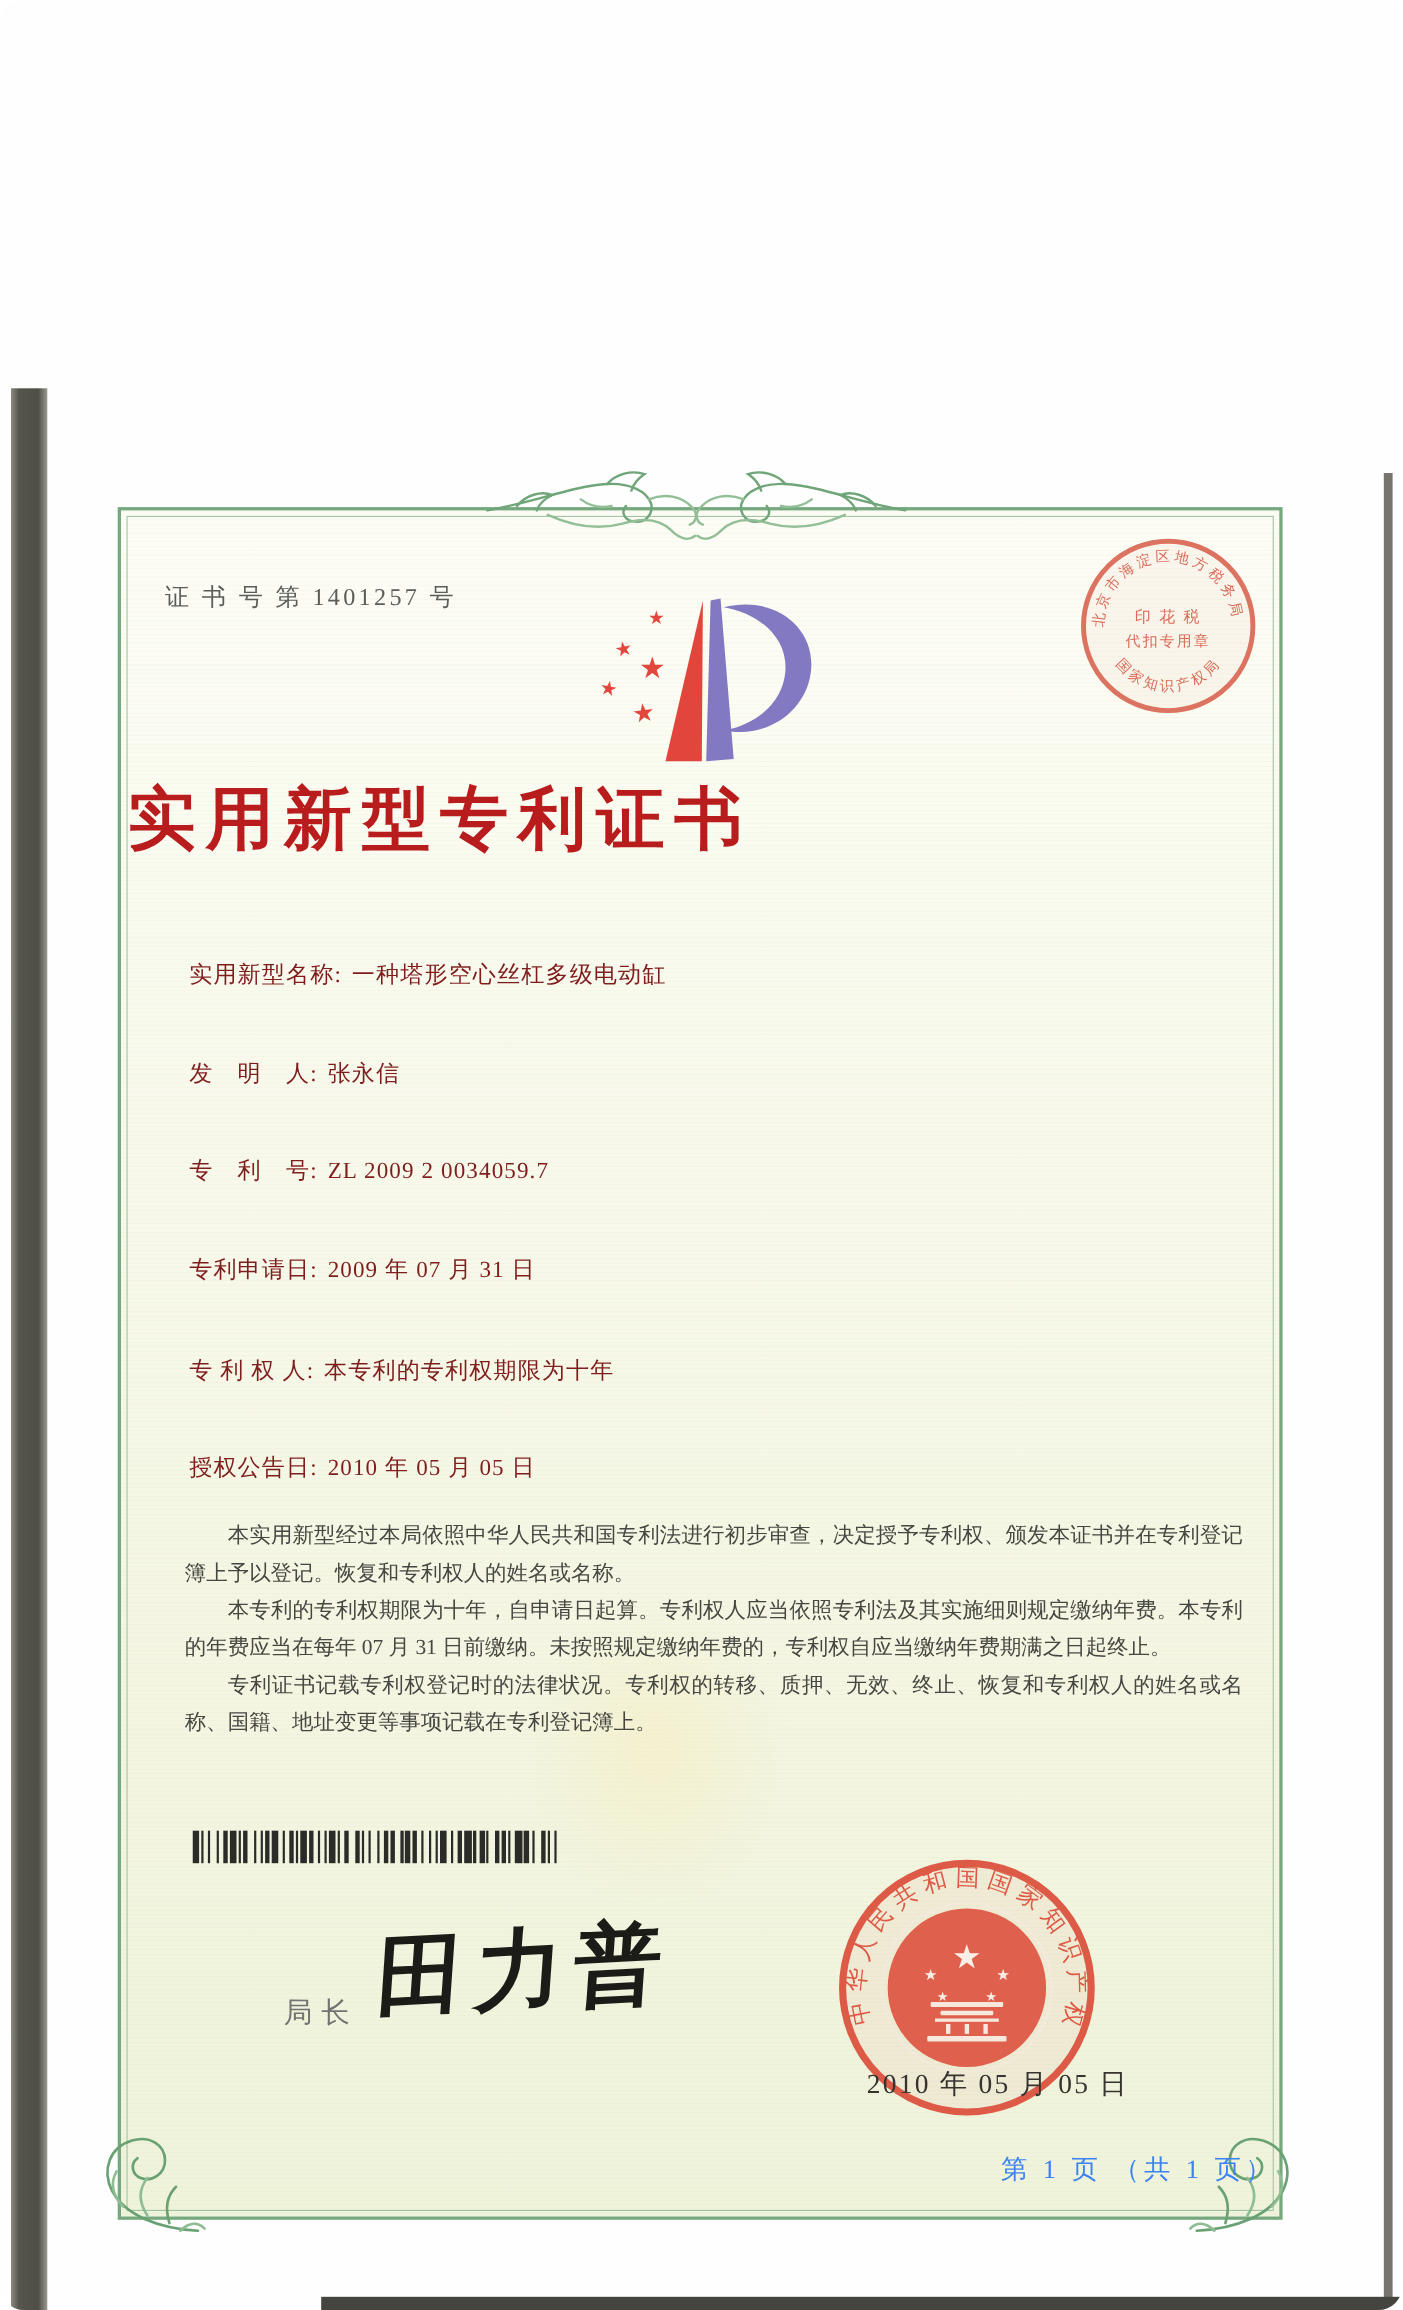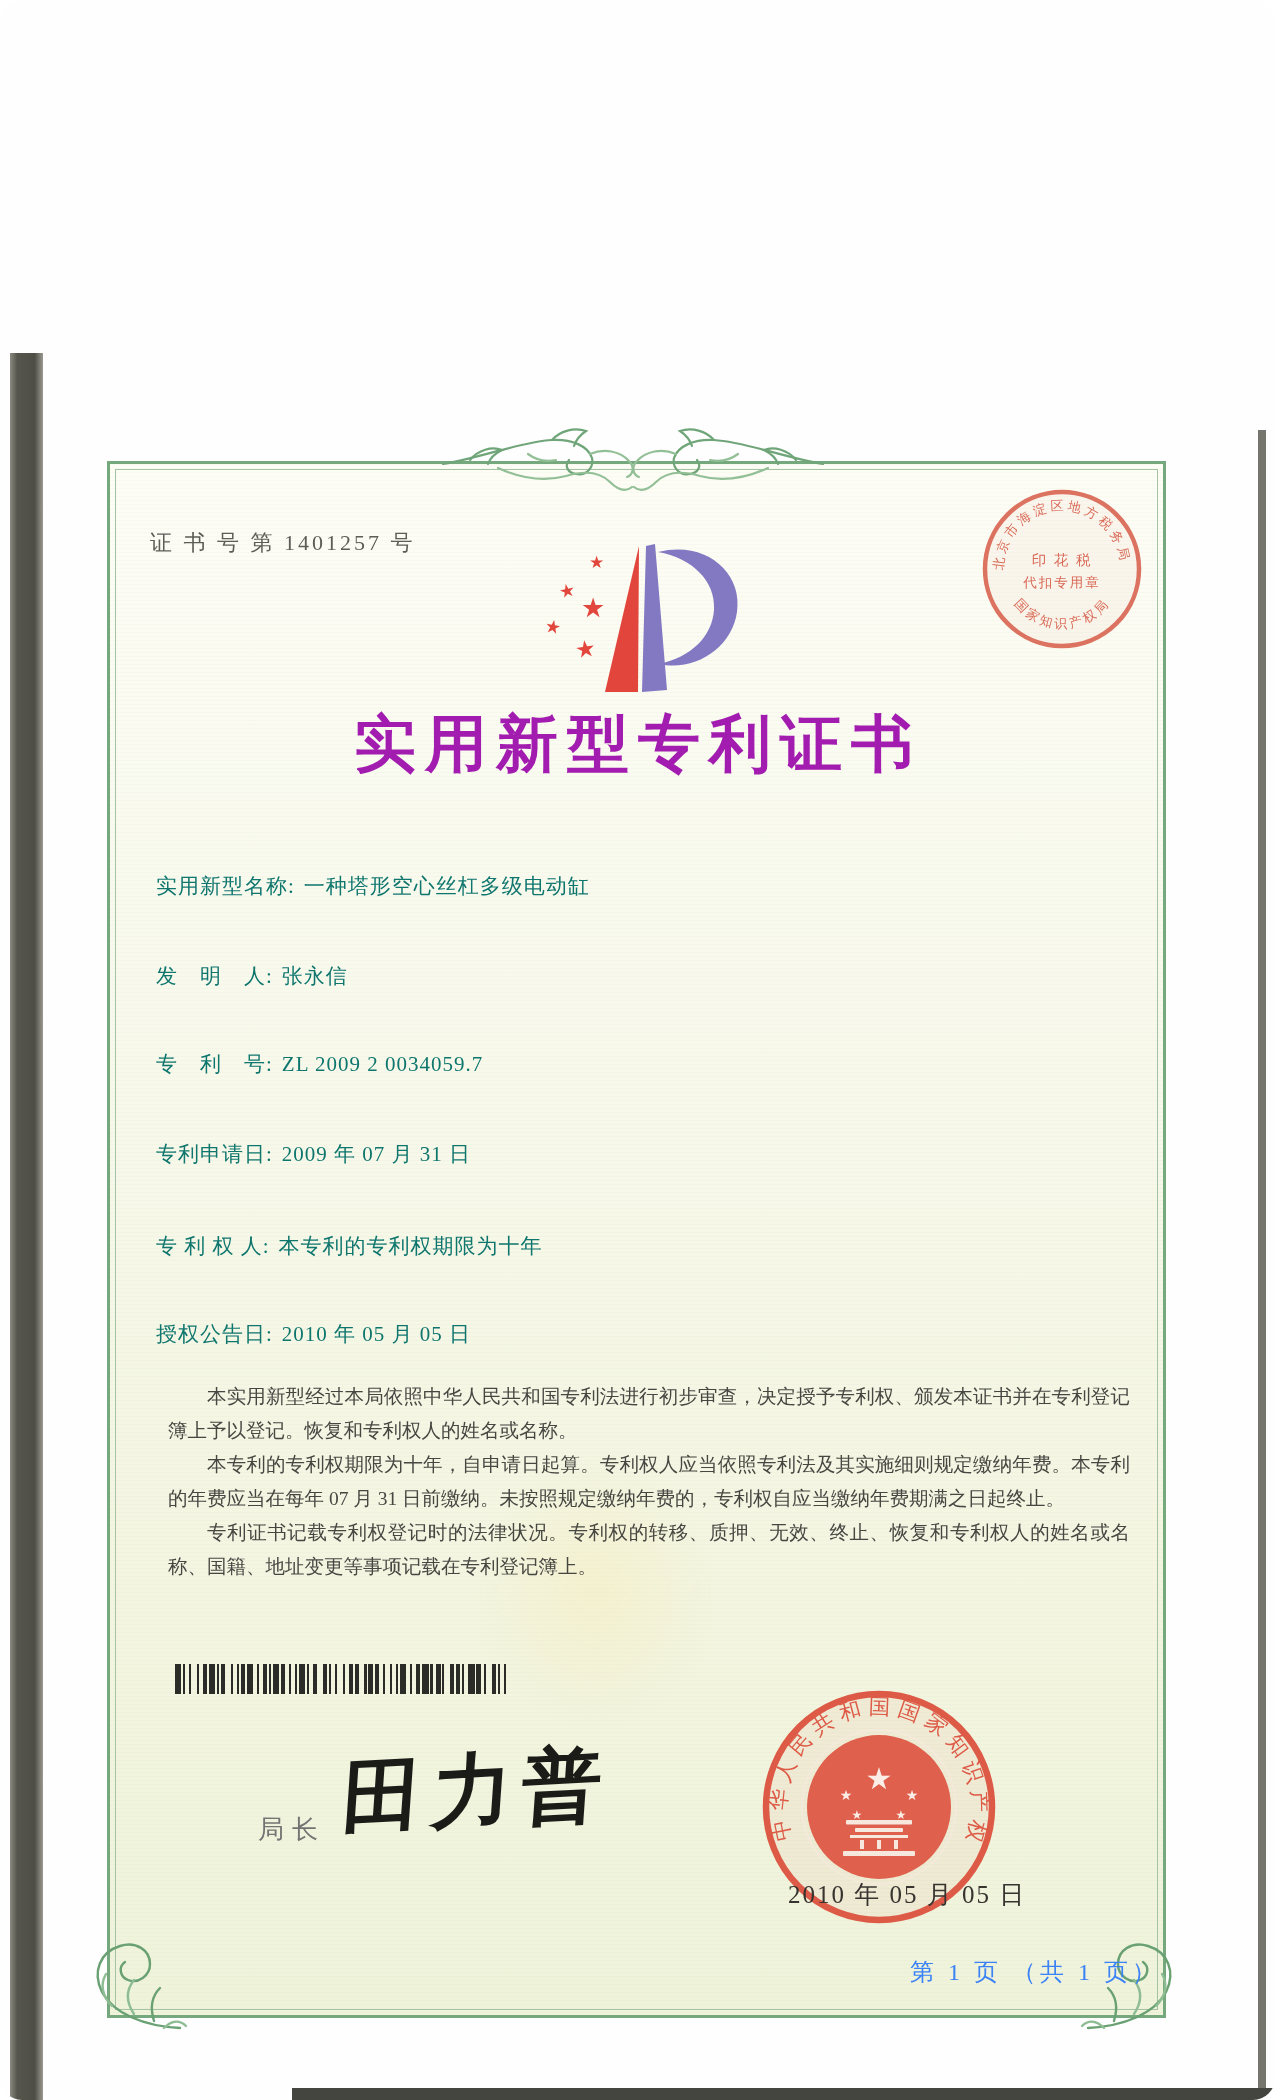--- a/index.html
+++ b/index.html
@@ -20,25 +20,25 @@
   .blotch{position:absolute;left:430px;top:1400px;width:330px;height:380px;border-radius:50%;
     background:radial-gradient(closest-side,rgba(246,235,185,.45),rgba(246,235,185,0) 72%);filter:blur(6px);}
   svg.ornament{position:absolute;overflow:visible;}
   
   .cert-no{position:absolute;left:150px;top:528px;font-size:22px;letter-spacing:3px;color:#5d5d58;}
   
   .logo{position:absolute;left:545px;top:540px;width:200px;height:160px;}
   .logo svg{position:absolute;left:0;top:0;}
   .logo .star{position:absolute;color:#e2473d;line-height:1;font-family:"DejaVu Sans",sans-serif;}
   
-  .title{position:absolute;left:107px;top:702px;width:1053px;text-align:center;
+  .title{position:absolute;left:107px;top:702px;width:1053px;
     font-size:62px;letter-spacing:9px;padding-left:9px;box-sizing:border-box;
-    color:#a21caf;font-weight:600;}
-  
-  .field{position:absolute;left:156px;font-size:21px;color:#0f766e;letter-spacing:1px;white-space:nowrap;}
+    color:#b91c1c;font-weight:600;}
+  
+  .field{position:absolute;left:172px;font-size:21px;color:#7f1d1d;letter-spacing:1px;white-space:nowrap;}
   .field .flabel{margin-right:9px;}
   .f1{top:872px}.f2{top:962px}.f3{top:1050px}.f4{top:1140px}.f5{top:1232px}.f6{top:1320px}
   
   .body-text{position:absolute;left:168px;top:1380px;width:962px;font-size:19.5px;line-height:34px;
     color:#474742;text-align:justify;}
   .body-text p{margin:0;text-indent:2em;}
   
   .barcode{position:absolute;left:175px;top:1664px;width:372px;height:30px;display:flex;overflow:hidden;}
   .barcode i{display:block;height:100%;flex:0 0 auto;}
   

